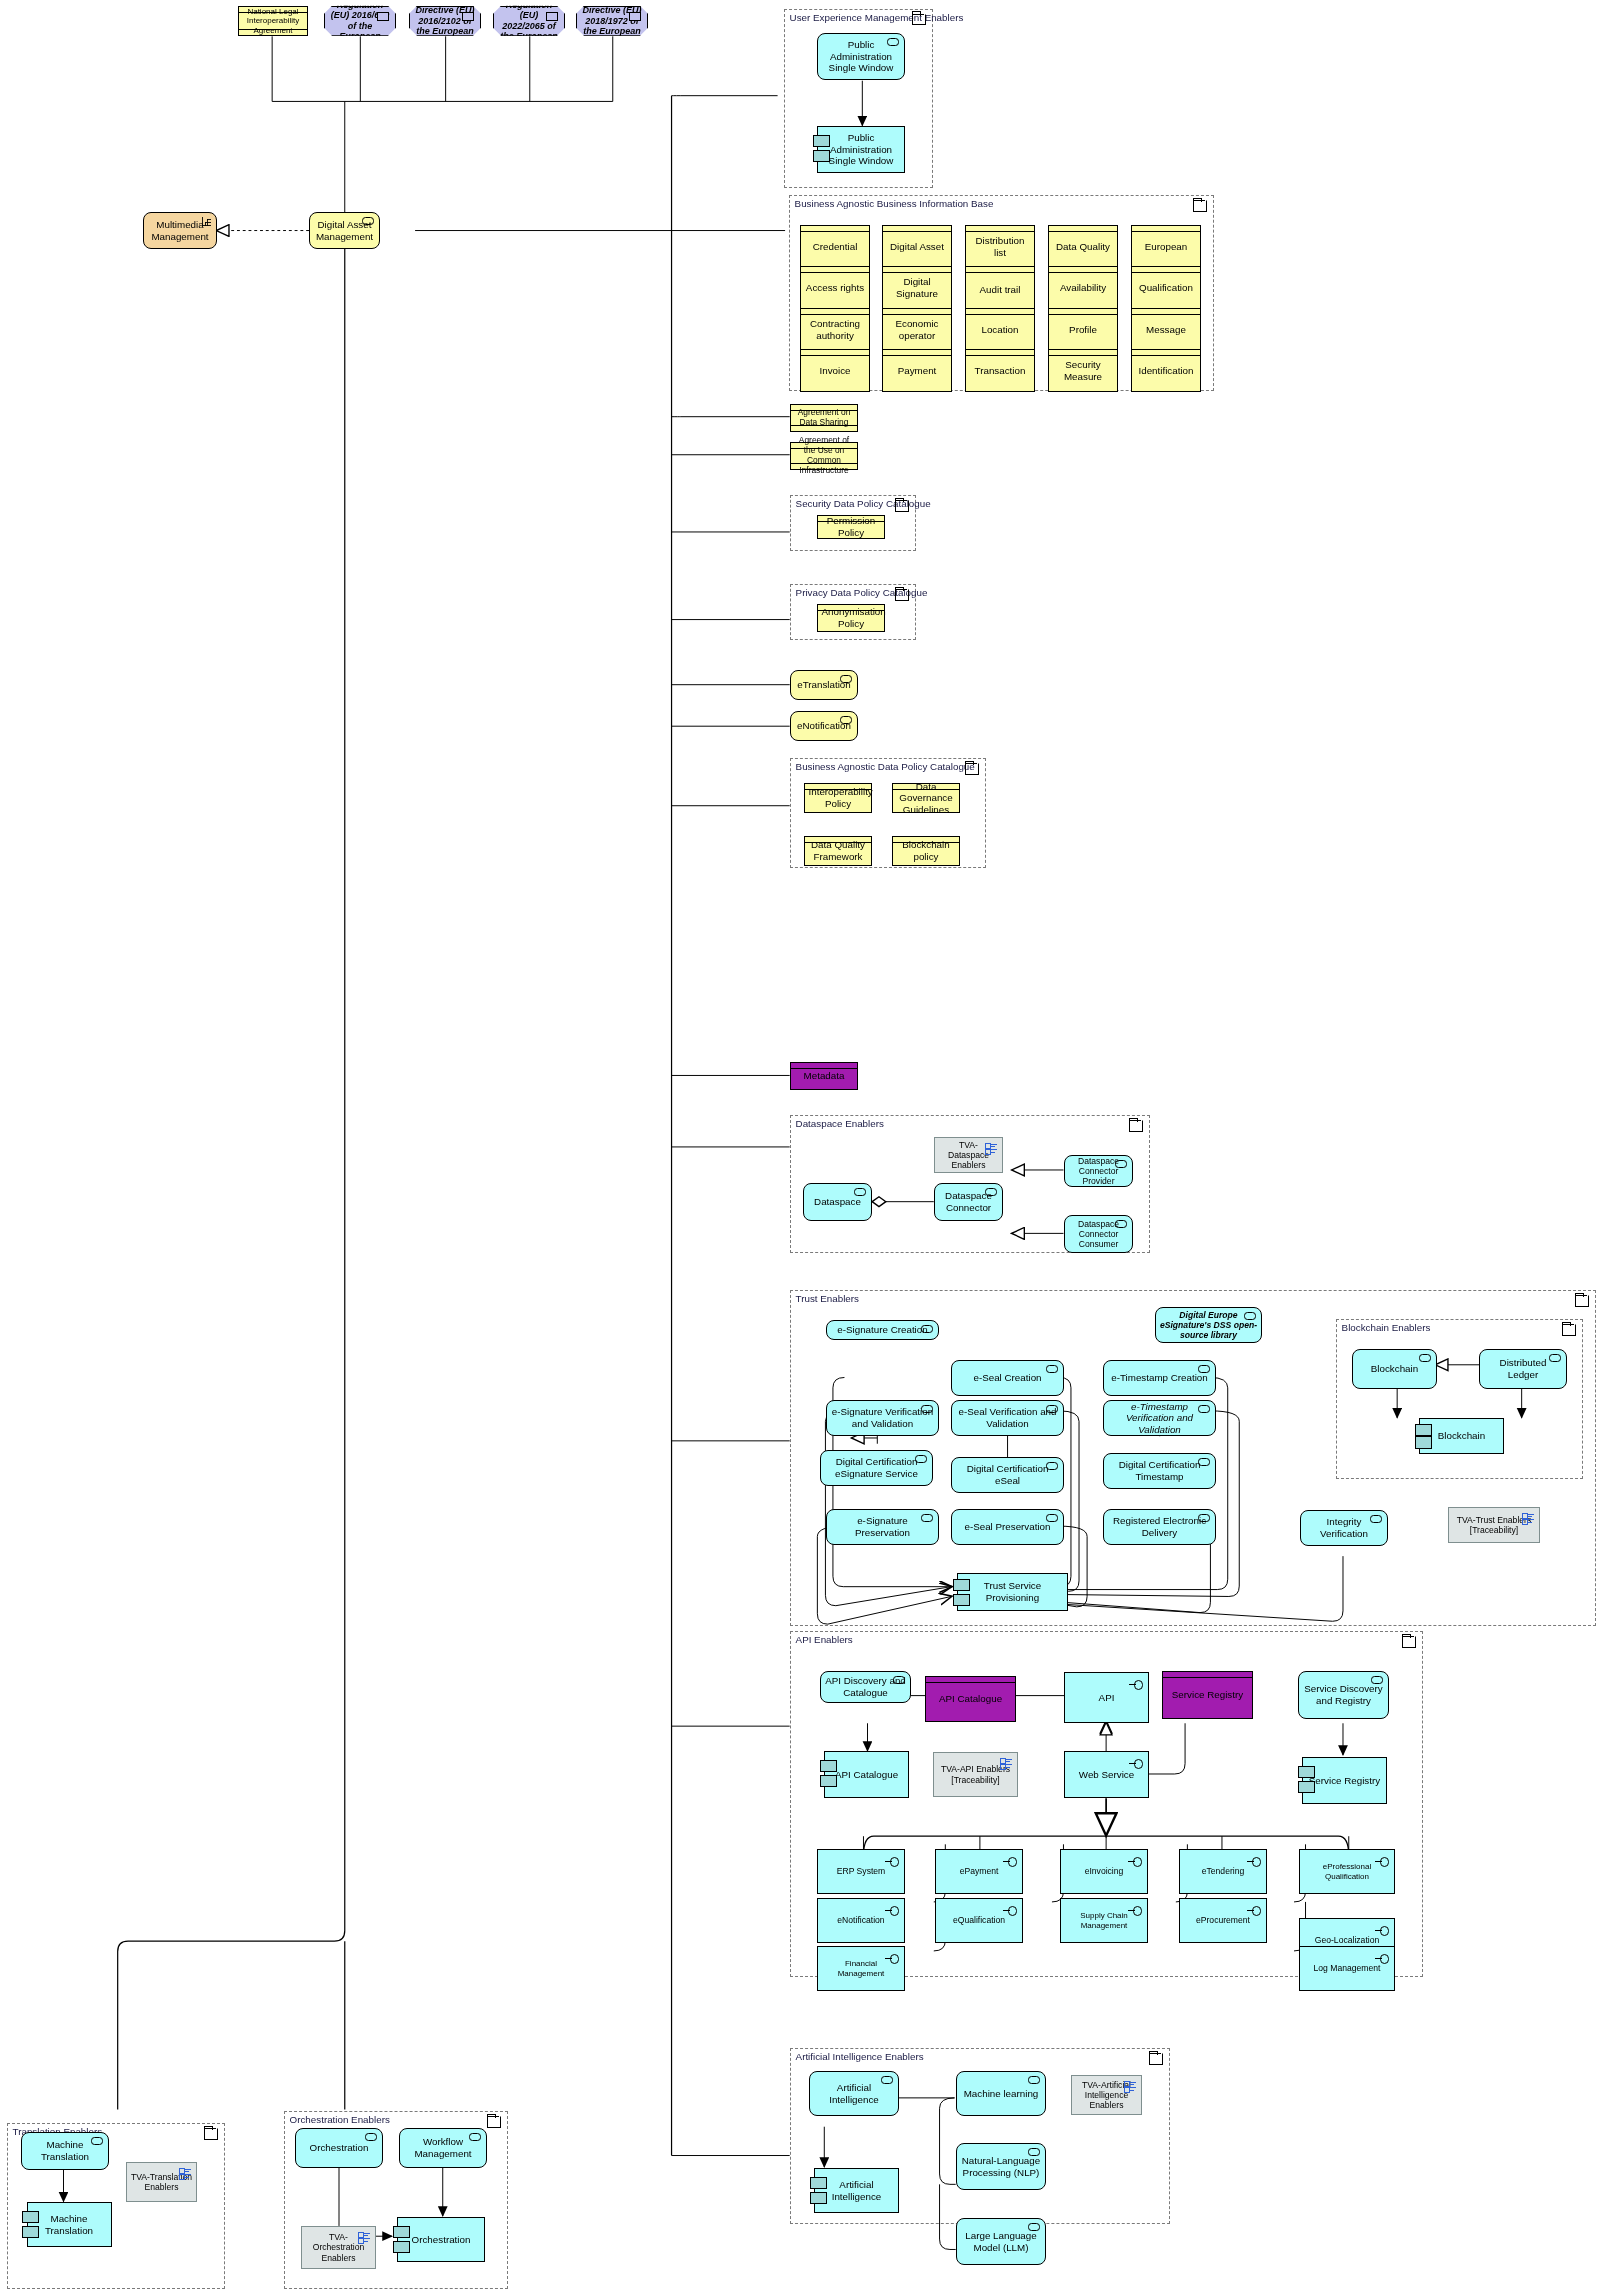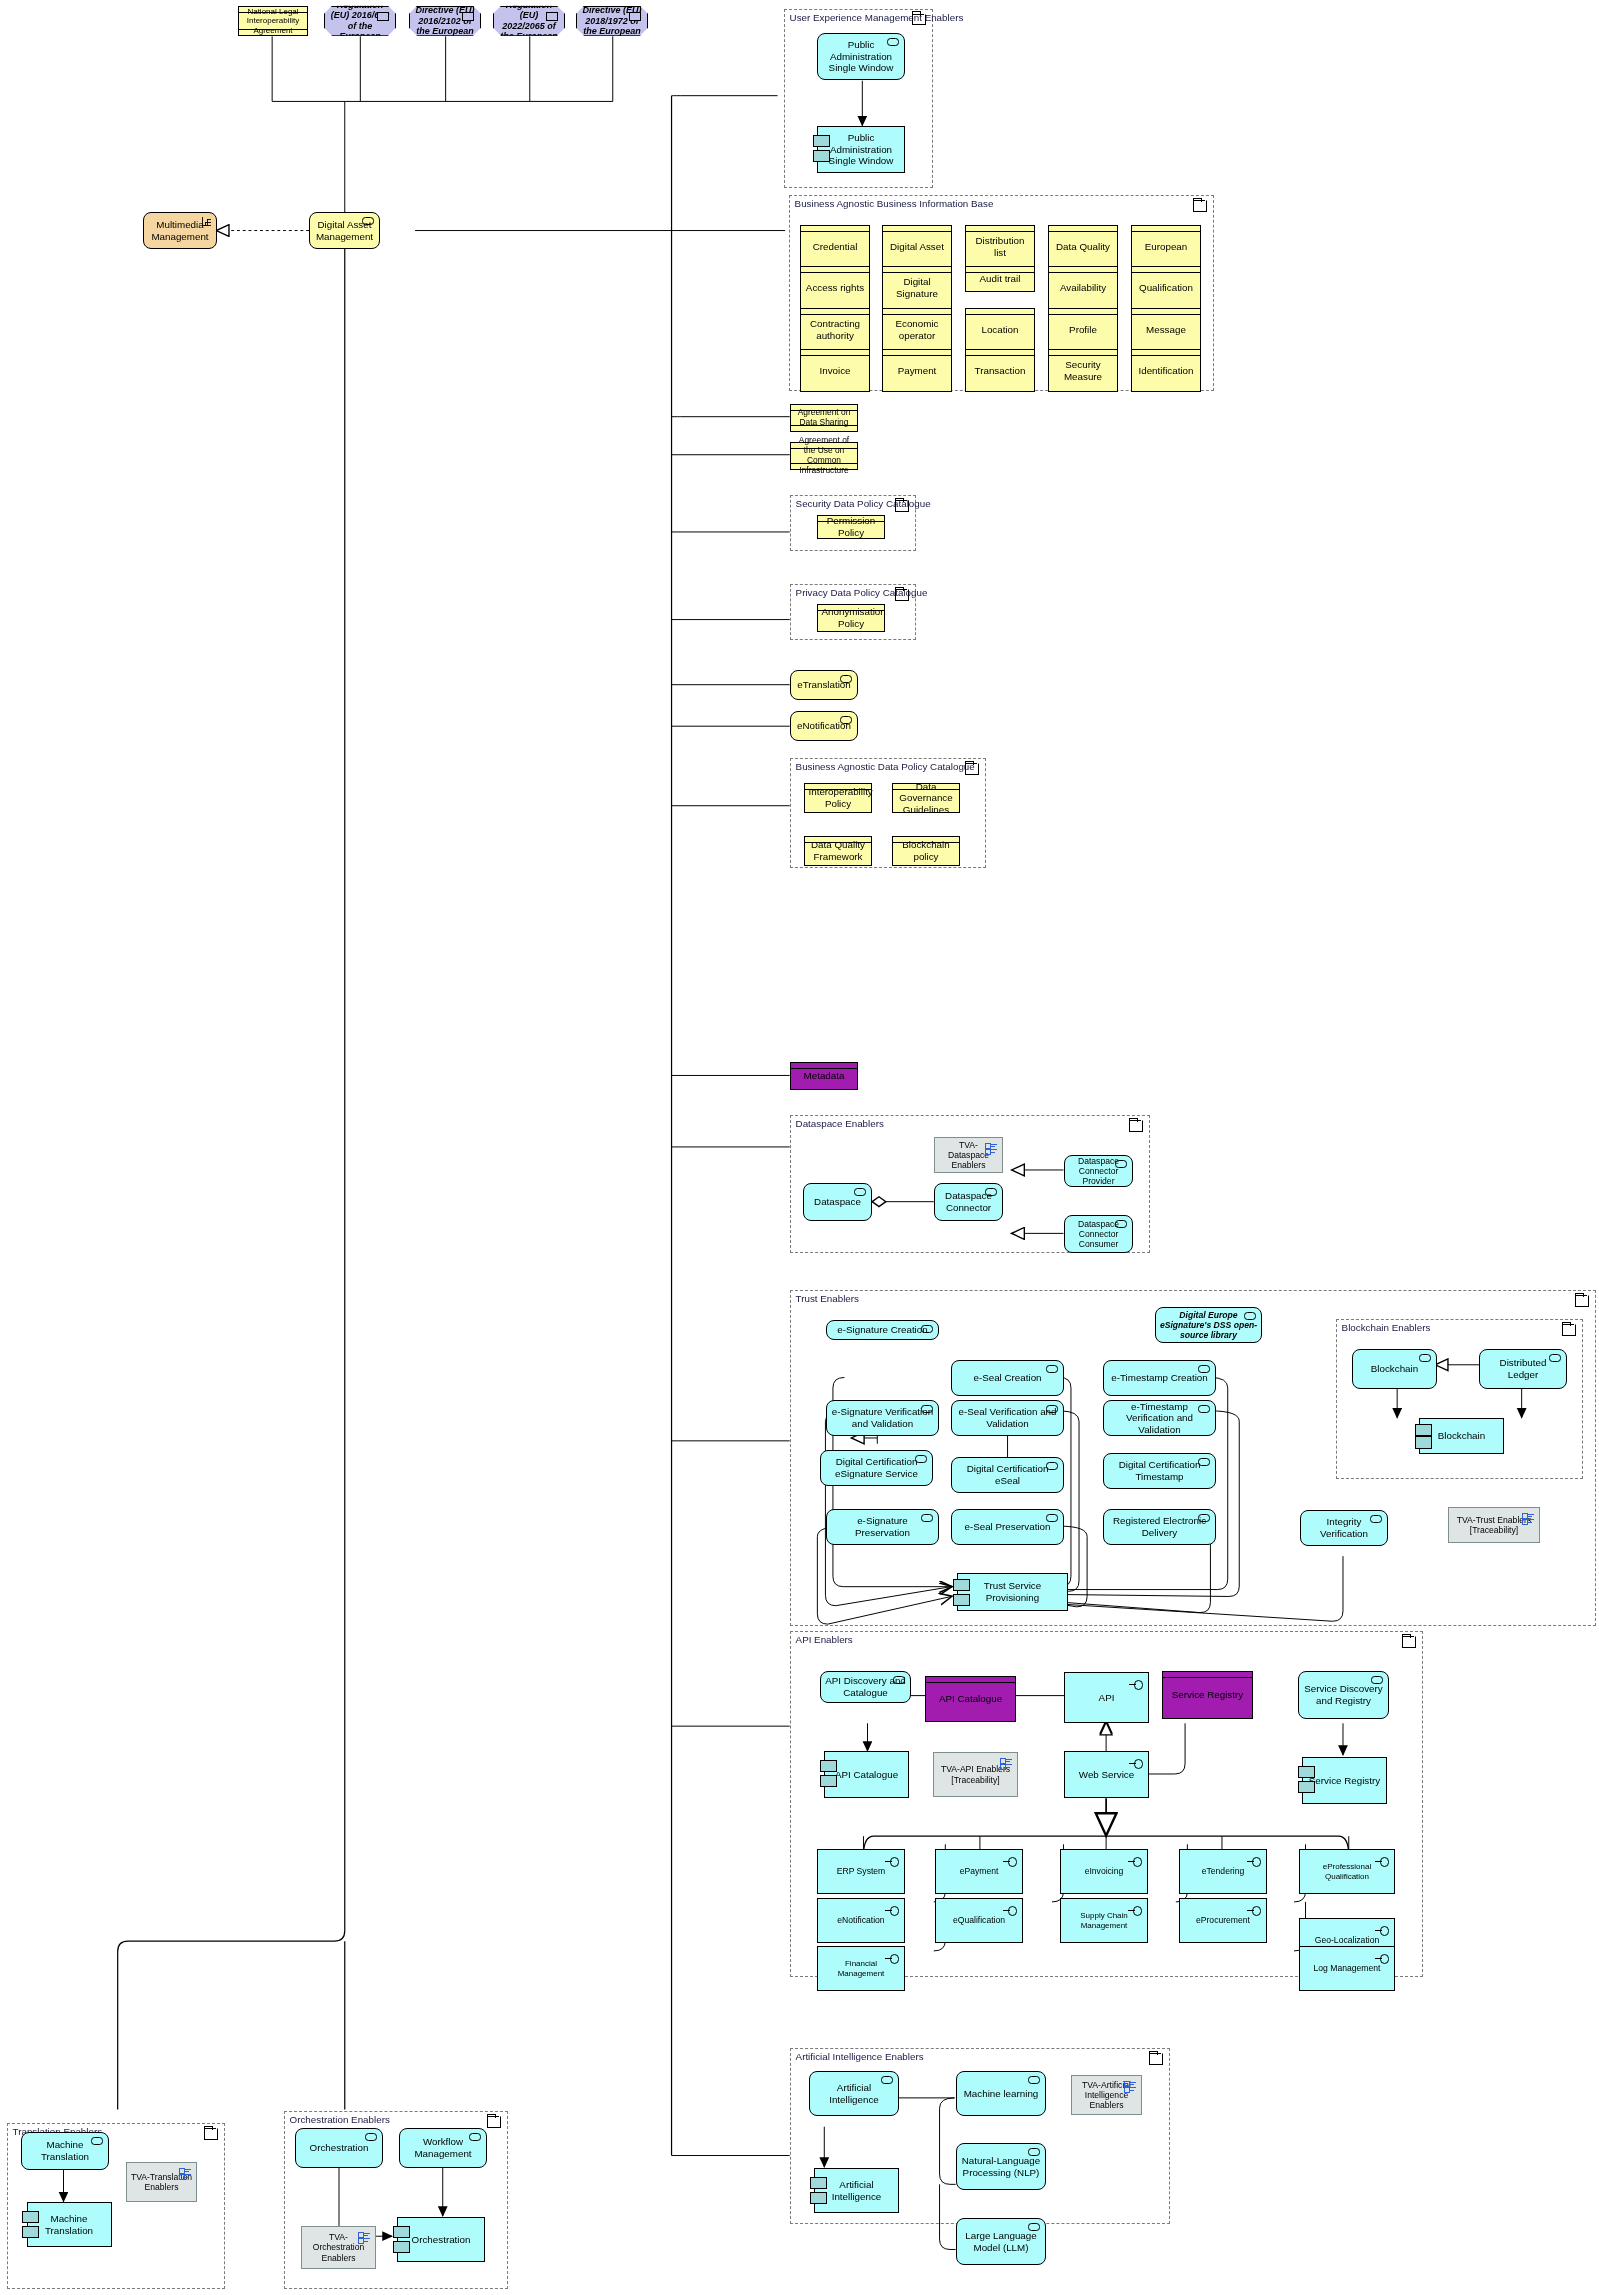--- a/index.html
+++ b/index.html
@@ -302,21 +302,21 @@
   <div class="node bobj" style="left:1131px;top:225px;width:70px;height:43px;">
       <span class="lbl">European</span>
     </div>
 
   <div class="node bobj" style="left:800px;top:266px;width:70px;height:43px;">
       <span class="lbl">Access rights</span>
     </div>
   <div class="node bobj" style="left:882px;top:266px;width:70px;height:43px;">
       <span class="lbl">Digital Signature</span>
     </div>
-  <div class="node bobj" style="left:965px;top:266px;width:70px;height:26px;">
+  <div class="node bobj" style="left:965px;top:266px;width:70px;height:47px;">
       <span class="lbl">Audit trail</span>
     </div>
   <div class="node bobj" style="left:1048px;top:266px;width:70px;height:43px;">
       <span class="lbl">Availability</span>
     </div>
   <div class="node bobj" style="left:1131px;top:266px;width:70px;height:43px;">
       <span class="lbl">Qualification</span>
     </div>
 
   <div class="node bobj" style="left:800px;top:308px;width:70px;height:43px;">
@@ -461,21 +461,21 @@
   <div class="node svc cy" style="left:951px;top:1457px;width:113px;height:36px;">
       <span class="lbl">Digital Certification eSeal</span>
     </div>
   <div class="node svc cy" style="left:951px;top:1509px;width:113px;height:36px;">
       <span class="lbl">e-Seal Preservation</span>
     </div>
 
   <div class="node svc cy" style="left:1103px;top:1360px;width:113px;height:36px;">
       <span class="lbl">e-Timestamp Creation</span>
     </div>
-  <div class="node svc cy" style="left:1103px;top:1400px;width:113px;height:36px;">
+  <div class="node svc cy" style="left:1103px;top:1400px;width:113px;height:36px;font-style:italic;">
       <span class="lbl">e-Timestamp Verification and Validation</span>
     </div>
   <div class="node svc cy" style="left:1103px;top:1453px;width:113px;height:36px;">
       <span class="lbl">Digital Certification Timestamp</span>
     </div>
   <div class="node svc cy" style="left:1103px;top:1509px;width:113px;height:36px;">
       <span class="lbl">Registered Electronic Delivery</span>
     </div>
 
   <div class="node svc cy" style="left:1300px;top:1510px;width:88px;height:36px;">

